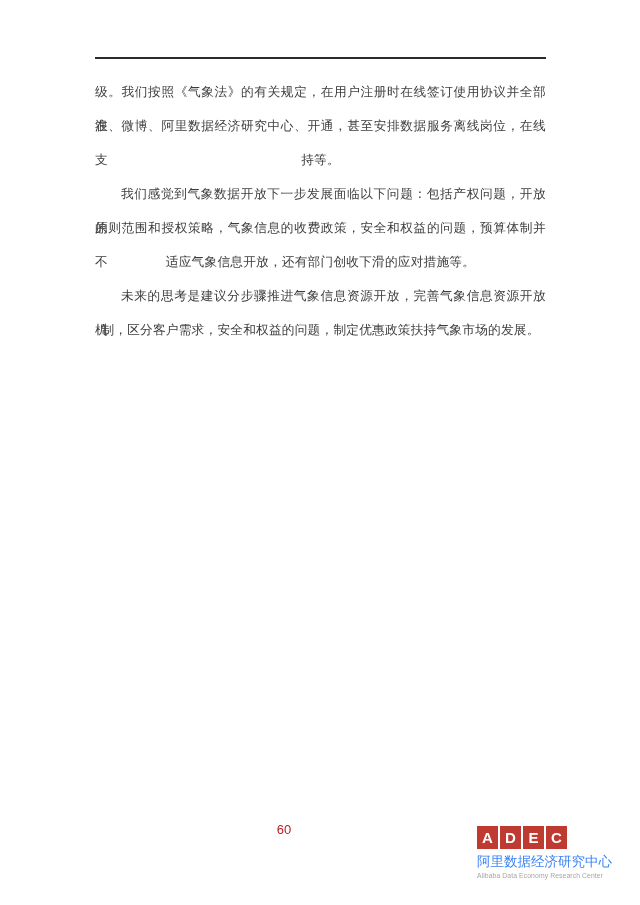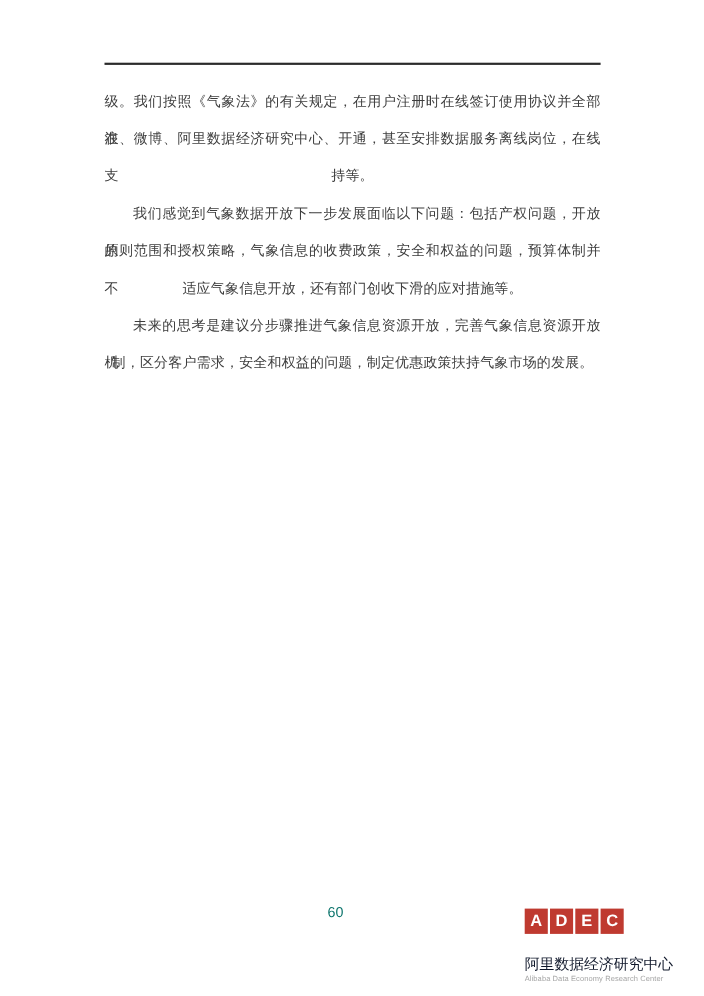--- a/index.html
+++ b/index.html
@@ -27,51 +27,51 @@
     color: #3d3d3d;
     font-size: 12.7px;
     line-height: 34px;
     letter-spacing: 0.2px;
   }
   .line { height: 34px; text-align: center; }
   .line.just { text-align: justify; text-align-last: justify; }
   .line.indent { text-indent: 26px; }
   .page-number {
     position: absolute;
-    left: 289px;
+    left: 268px;
     top: 821px;
     width: 32px;
     text-align: center;
     font-size: 13px;
     line-height: 17px;
-    color: #0f766e;
+    color: #b91c1c;
   }
   .logo {
     position: absolute;
     left: 477px;
     top: 826px;
     width: 145px;
   }
   .logo-tiles { display: flex; gap: 2px; }
   .logo-tile {
     width: 21px;
     height: 23px;
     background: #bf3a30;
     color: #ffffff;
     font-weight: bold;
     font-size: 15px;
     display: flex;
     align-items: center;
     justify-content: center;
   }
   .logo-cn {
-    margin-top: 19px;
+    margin-top: 4px;
     font-size: 13.5px;
     line-height: 17px;
-    color: #0f172a;
+    color: #3b82f6;
     white-space: nowrap;
   }
   .logo-en {
     margin-top: 1px;
     font-size: 6.8px;
     line-height: 9px;
     color: #a5a5a5;
     letter-spacing: 0.1px;
     white-space: nowrap;
   }

